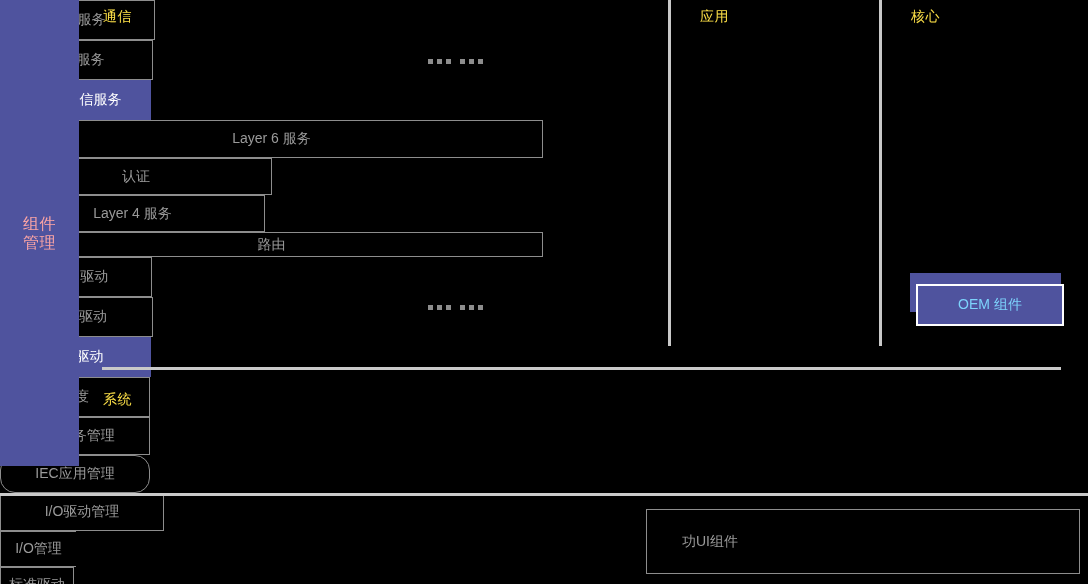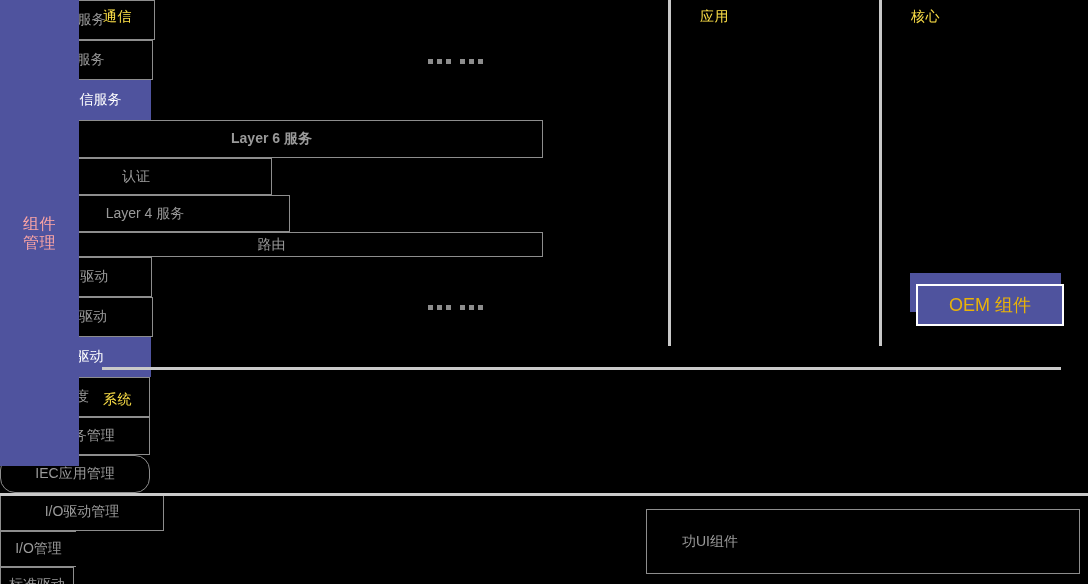--- a/index.html
+++ b/index.html
@@ -52,21 +52,21 @@
   
   .vline{position:absolute;width:3px;background:#c9c9c9;}
   .hline{position:absolute;height:3px;background:#c9c9c9;}
 
   
   .oem-shadow{
     position:absolute;background:#4f539e;
   }
   .oem-front{
     position:absolute;background:#4f539e;border:2px solid #ffffff;
-    box-sizing:border-box;color:#eab308;font-size:18px;
+    box-sizing:border-box;color:#7dd3fc;font-size:14px;
     display:flex;align-items:center;justify-content:center;
   }
 
   
   .group-frame{
     position:absolute;box-sizing:border-box;border:1px solid #8d8d8d;
   }
   .group-label{
     position:absolute;color:#9a9a9a;font-size:14px;
     display:flex;align-items:center;justify-content:center;
@@ -95,24 +95,24 @@
         <i></i>
       </span>
     <span class="grp">
         <i></i>
         <i></i>
         <i></i>
       </span>
   </div>
   <div class="box hl" style="left:494px;top:42px;width:151px;height:40px;">OEM 通信服务</div>
 
-  <div class="box" style="left:102px;top:103px;width:543px;height:38px;font-weight:bold;">Layer 6 服务</div>
+  <div class="box" style="left:102px;top:103px;width:543px;height:38px;">Layer 6 服务</div>
 
   <div class="box" style="left:102px;top:165px;width:272px;height:37px;">认证</div>
-  <div class="box" style="left:380px;top:165px;width:290px;height:37px;">Layer 4 服务</div>
+  <div class="box" style="left:380px;top:165px;width:265px;height:37px;">Layer 4 服务</div>
 
   <div class="box" style="left:102px;top:226px;width:543px;height:25px;">路由</div>
 
   <div class="box" style="left:102px;top:287px;width:152px;height:40px;">COM 驱动</div>
   <div class="box" style="left:264px;top:287px;width:153px;height:40px;">UDP 驱动</div>
   <div class="dots" style="left:428px;top:305px;">
     <span class="grp">
         <i></i>
         <i></i>
         <i></i>

